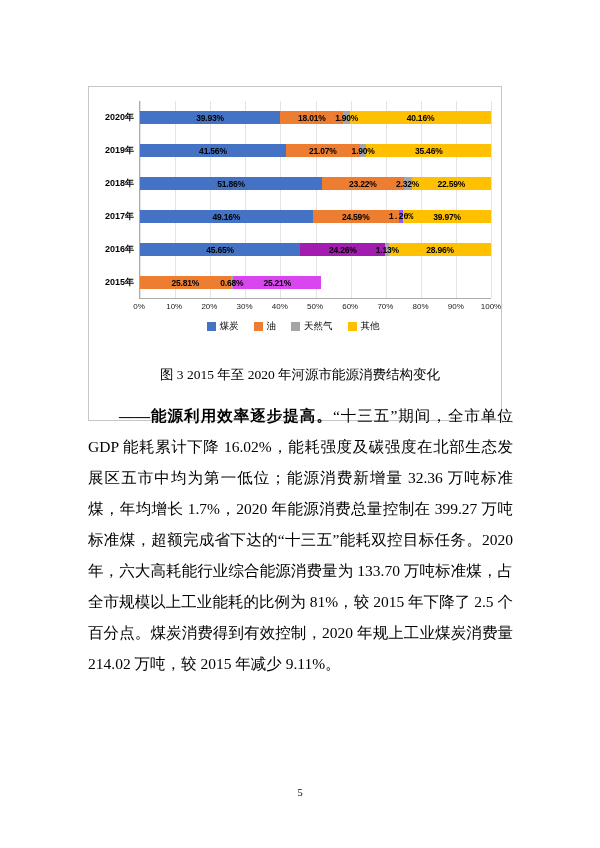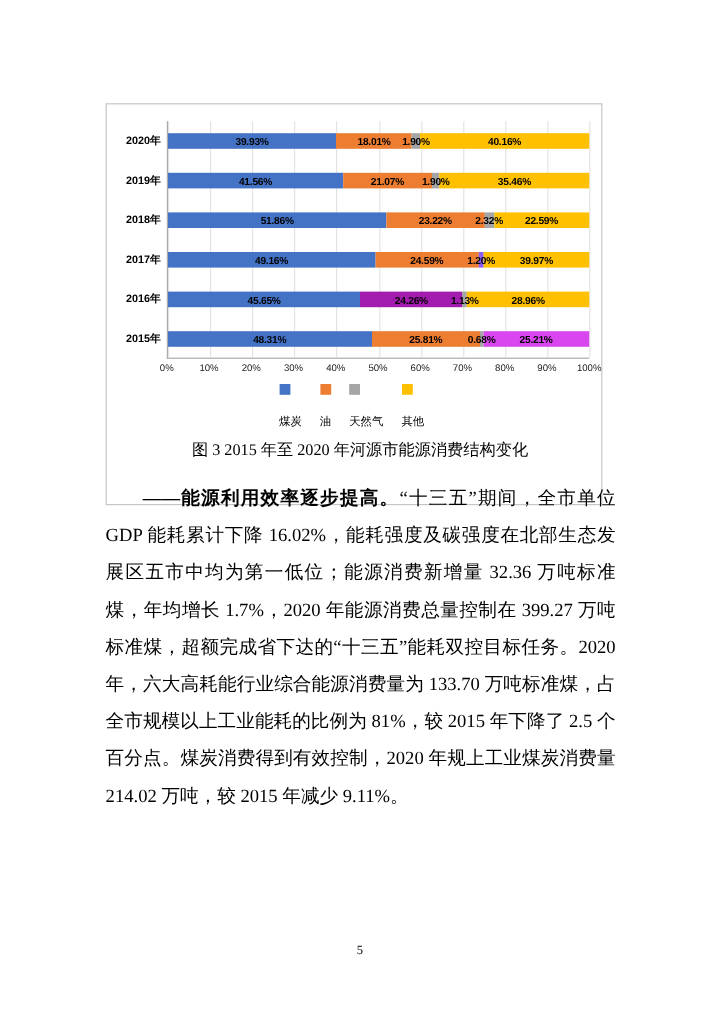--- a/index.html
+++ b/index.html
@@ -34,21 +34,21 @@
   .seglabel {
     font-size:8.5px; font-weight:bold; color:#000; white-space:nowrap;
     position:relative; z-index:2; letter-spacing:-0.2px;
   }
   .xaxis { position:relative; margin-left:44px; height:16px; }
   .xtick {
     position:absolute; top:3px; transform:translateX(-50%);
     font-size:8px; color:#1a1a1a;
   }
   .legend { display:flex; justify-content:center; align-items:center; gap:15px; margin-top:5px; }
-  .litem { display:flex; align-items:flex-start; gap:16px;flex-direction:column; }
+  .litem { display:flex; align-items:center; gap:4px; }
   .swatch { width:9px; height:9px; display:inline-block; }
   .lname { font-size:9.5px; color:#000; }
 
   
   .caption {
     position:absolute; top:366px; left:0; width:100%; text-align:center;
     font-size:13.5px; color:#000;
   }
   .body-text {
     position:absolute; left:88px; top:400px; width:425px;
@@ -135,21 +135,21 @@
           </div>
           <div class="crow">
             <div class="ylabel">2017年</div>
             <div class="bar">
               <div class="seg" style="width: 49.16%; background: rgb(68, 114, 196);">
                 <span class="seglabel">49.16%</span>
               </div>
               <div class="seg" style="width: 24.59%; background: rgb(237, 125, 49);">
                 <span class="seglabel">24.59%</span>
               </div>
-              <div class="seg" style="width: 1.2%; background: #8b5cf6;">
+              <div class="seg" style="width: 1.2%; background: #8b5cf6; font-family: Liberation Mono, monospace;">
                 <span class="seglabel">1.20%</span>
               </div>
               <div class="seg" style="width: 25.06%; background: rgb(255, 192, 0);">
                 <span class="seglabel">39.97%</span>
               </div>
             </div>
           </div>
           <div class="crow">
             <div class="ylabel">2016年</div>
             <div class="bar">
@@ -163,23 +163,20 @@
                 <span class="seglabel">1.13%</span>
               </div>
               <div class="seg" style="width: 28.96%; background: rgb(255, 192, 0);">
                 <span class="seglabel">28.96%</span>
               </div>
             </div>
           </div>
           <div class="crow">
             <div class="ylabel">2015年</div>
             <div class="bar">
-              <div class="seg" style="width: 48.31%; background: rgb(68, 114, 196);">
-                <span class="seglabel">48.31%</span>
-              </div>
               <div class="seg" style="width: 25.81%; background: rgb(237, 125, 49);">
                 <span class="seglabel">25.81%</span>
               </div>
               <div class="seg" style="width: 0.68%; background: rgb(165, 165, 165);">
                 <span class="seglabel">0.68%</span>
               </div>
               <div class="seg" style="width: 25.21%; background: #d946ef;">
                 <span class="seglabel">25.21%</span>
               </div>
             </div>

